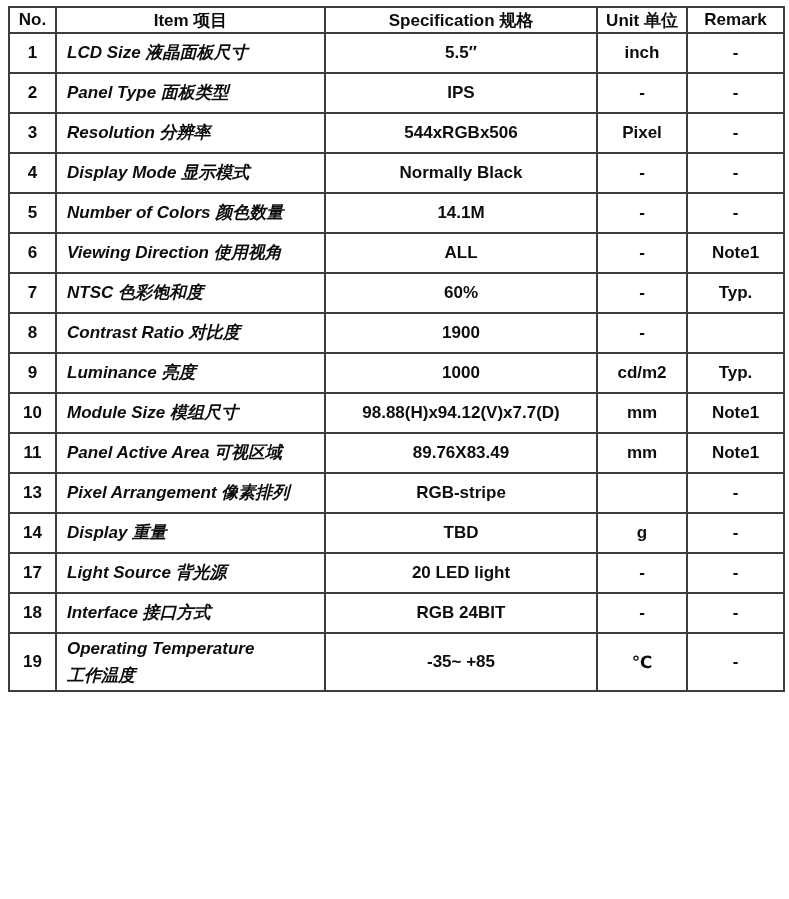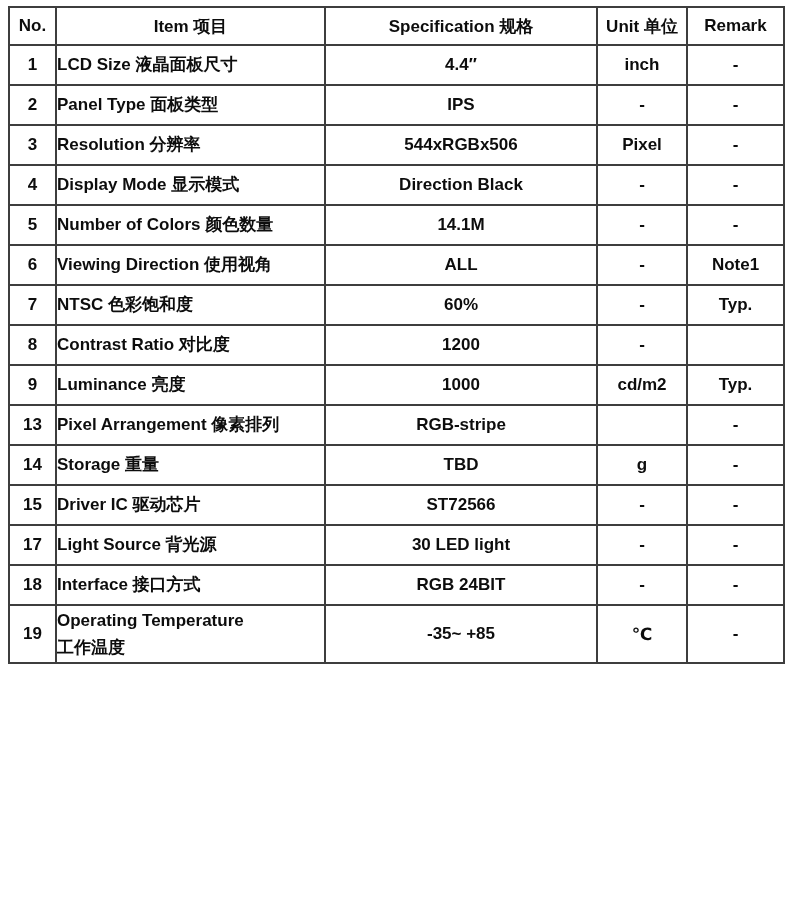--- a/index.html
+++ b/index.html
@@ -24,27 +24,29 @@
   th, td {
     border: 2px solid #3d3d3d;
     font-weight: bold;
     color: #0d0d0d;
     font-size: 17px;
     text-align: center;
     vertical-align: middle;
     padding: 0;
     overflow: hidden;
   }
-  thead tr { height: 38px; }
+  thead tr { height: 26px; }
   tbody tr { height: 40px; }
   tbody tr.tall { height: 58px; }
   td.cell-item {
     text-align: left;
+    padding-left: 10px;
     white-space: pre-line;
     line-height: 1.6;
+    font-style: italic;
   }
 </style>
 </head>
 <body>
 
 <div class="page">
   <table class="spec-table">
     <colgroup>
       <col style="width:47px">
       <col style="width:269px">
@@ -58,42 +60,42 @@
         <th>Item 项目</th>
         <th>Specification 规格</th>
         <th>Unit 单位</th>
         <th>Remark</th>
       </tr>
     </thead>
     <tbody id="rows">
         <tr>
     <td class="cell-no">1</td>
     <td class="cell-item">LCD Size 液晶面板尺寸</td>
-    <td class="cell-spec">4.4″</td>
+    <td class="cell-spec">5.5″</td>
     <td class="cell-unit">inch</td>
     <td class="cell-remark">-</td>
   </tr>
         <tr>
     <td class="cell-no">2</td>
     <td class="cell-item">Panel Type 面板类型</td>
     <td class="cell-spec">IPS</td>
     <td class="cell-unit">-</td>
     <td class="cell-remark">-</td>
   </tr>
         <tr>
     <td class="cell-no">3</td>
     <td class="cell-item">Resolution 分辨率</td>
     <td class="cell-spec">544xRGBx506</td>
     <td class="cell-unit">Pixel</td>
     <td class="cell-remark">-</td>
   </tr>
         <tr>
     <td class="cell-no">4</td>
     <td class="cell-item">Display Mode 显示模式</td>
-    <td class="cell-spec">Direction Black</td>
+    <td class="cell-spec">Normally Black</td>
     <td class="cell-unit">-</td>
     <td class="cell-remark">-</td>
   </tr>
         <tr>
     <td class="cell-no">5</td>
     <td class="cell-item">Number of Colors 颜色数量</td>
     <td class="cell-spec">14.1M</td>
     <td class="cell-unit">-</td>
     <td class="cell-remark">-</td>
   </tr>
@@ -107,56 +109,63 @@
         <tr>
     <td class="cell-no">7</td>
     <td class="cell-item">NTSC 色彩饱和度</td>
     <td class="cell-spec">60%</td>
     <td class="cell-unit">-</td>
     <td class="cell-remark">Typ.</td>
   </tr>
         <tr>
     <td class="cell-no">8</td>
     <td class="cell-item">Contrast Ratio 对比度</td>
-    <td class="cell-spec">1200</td>
+    <td class="cell-spec">1900</td>
     <td class="cell-unit">-</td>
     <td class="cell-remark"></td>
   </tr>
         <tr>
     <td class="cell-no">9</td>
     <td class="cell-item">Luminance 亮度</td>
     <td class="cell-spec">1000</td>
     <td class="cell-unit">cd/m2</td>
     <td class="cell-remark">Typ.</td>
   </tr>
         <tr>
+    <td class="cell-no">10</td>
+    <td class="cell-item">Module Size 模组尺寸</td>
+    <td class="cell-spec">98.88(H)x94.12(V)x7.7(D)</td>
+    <td class="cell-unit">mm</td>
+    <td class="cell-remark">Note1</td>
+  </tr>
+        <tr>
+    <td class="cell-no">11</td>
+    <td class="cell-item">Panel Active Area 可视区域</td>
+    <td class="cell-spec">89.76X83.49</td>
+    <td class="cell-unit">mm</td>
+    <td class="cell-remark">Note1</td>
+  </tr>
+        <tr>
     <td class="cell-no">13</td>
     <td class="cell-item">Pixel Arrangement 像素排列</td>
     <td class="cell-spec">RGB-stripe</td>
     <td class="cell-unit"></td>
     <td class="cell-remark">-</td>
   </tr>
         <tr>
     <td class="cell-no">14</td>
-    <td class="cell-item">Storage 重量</td>
+    <td class="cell-item">Display 重量</td>
     <td class="cell-spec">TBD</td>
     <td class="cell-unit">g</td>
     <td class="cell-remark">-</td>
   </tr>
         <tr>
-    <td class="cell-no">15</td>
-    <td class="cell-item">Driver IC 驱动芯片</td>
-    <td class="cell-spec">ST72566</td>
-    <td class="cell-unit">-</td>
-    <td class="cell-remark">-</td>
-  </tr>
-        <tr>
     <td class="cell-no">17</td>
     <td class="cell-item">Light Source 背光源</td>
-    <td class="cell-spec">30 LED light</td>
+    <td class="cell-spec">20 LED light</td>
     <td class="cell-unit">-</td>
     <td class="cell-remark">-</td>
   </tr>
         <tr>
     <td class="cell-no">18</td>
     <td class="cell-item">Interface 接口方式</td>
     <td class="cell-spec">RGB 24BIT</td>
     <td class="cell-unit">-</td>
     <td class="cell-remark">-</td>
   </tr>

